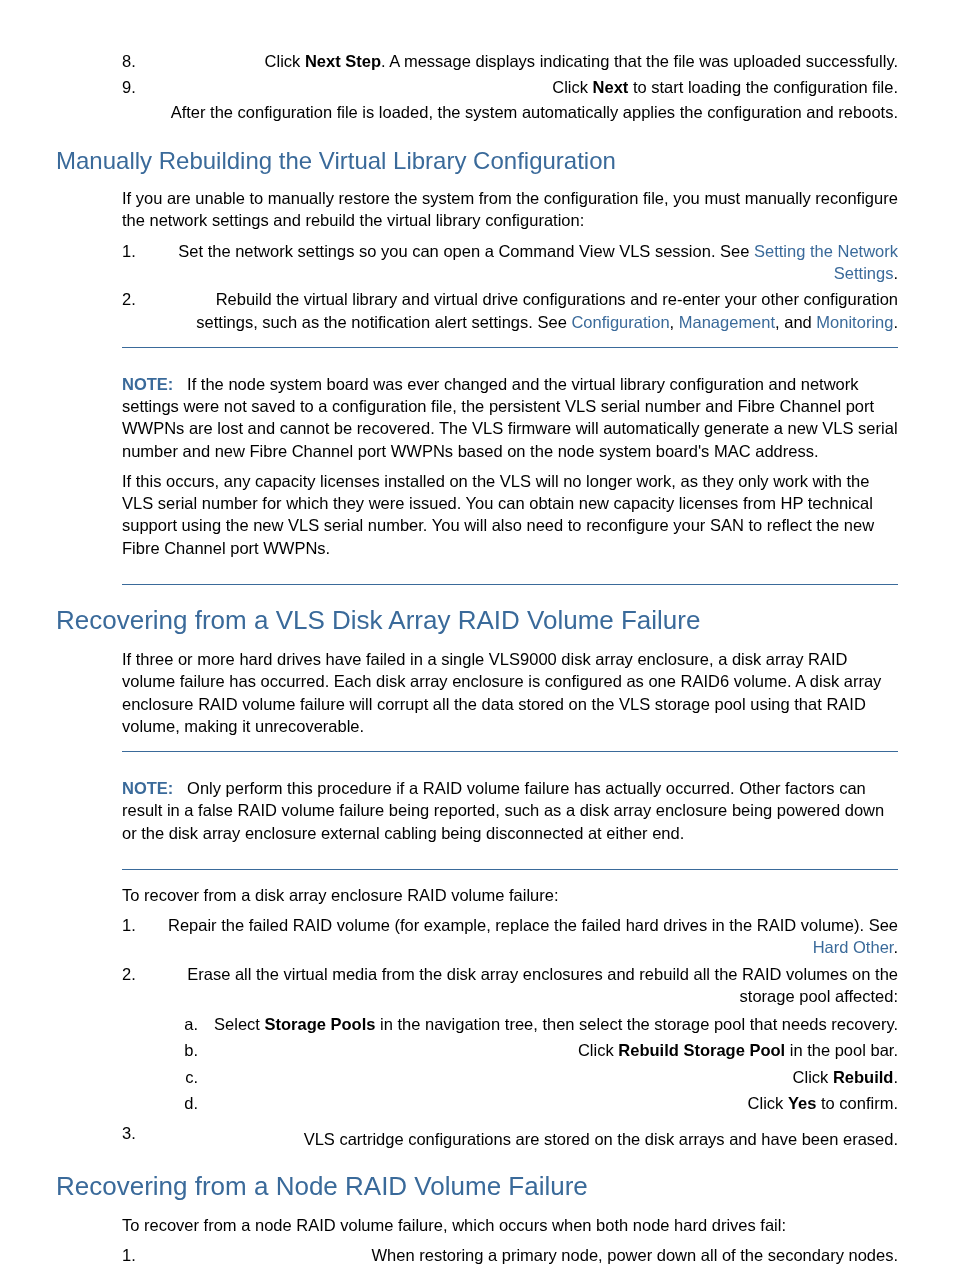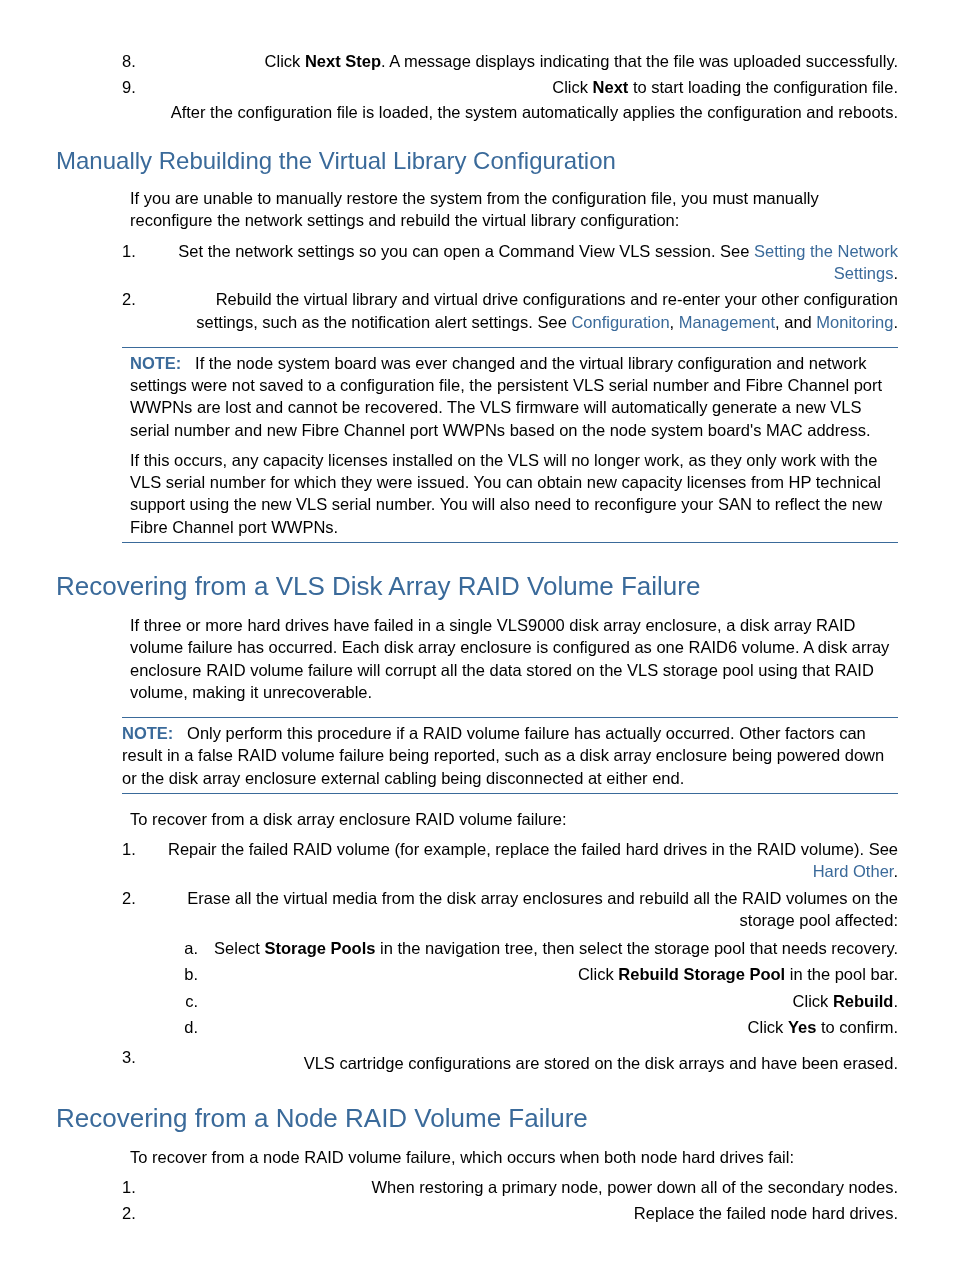--- a/index.html
+++ b/index.html
@@ -43,38 +43,38 @@
   h3 {
     color: #3a6a9a;
     font-weight: normal;
     font-size: 24px;
     margin: 22px 0 10px 0;
   }
   h2 {
     color: #3a6a9a;
     font-weight: normal;
     font-size: 26px;
-    margin: 26px 0 10px 0;
+    margin: 18px 0 10px 0;
   }
   a, .link {
     color: #3a6a9a;
     text-decoration: none;
   }
   .note-box {
     border-top: 1px solid #3a6a9a;
     border-bottom: 1px solid #3a6a9a;
-    padding: 4px 0;
+    padding: 25px 0;
     margin: 14px 0 14px 66px;
   }
   .note-label {
     color: #3a6a9a;
     font-weight: bold;
   }
   p {
-    margin: 8px 8px;
+    margin: 8px 0;
   }
   b { font-weight: bold; }
 </style>
 </head>
 <body>
 
 <div class="content-indent">
   <ol>
     <li>
       <span class="num">8.</span>

